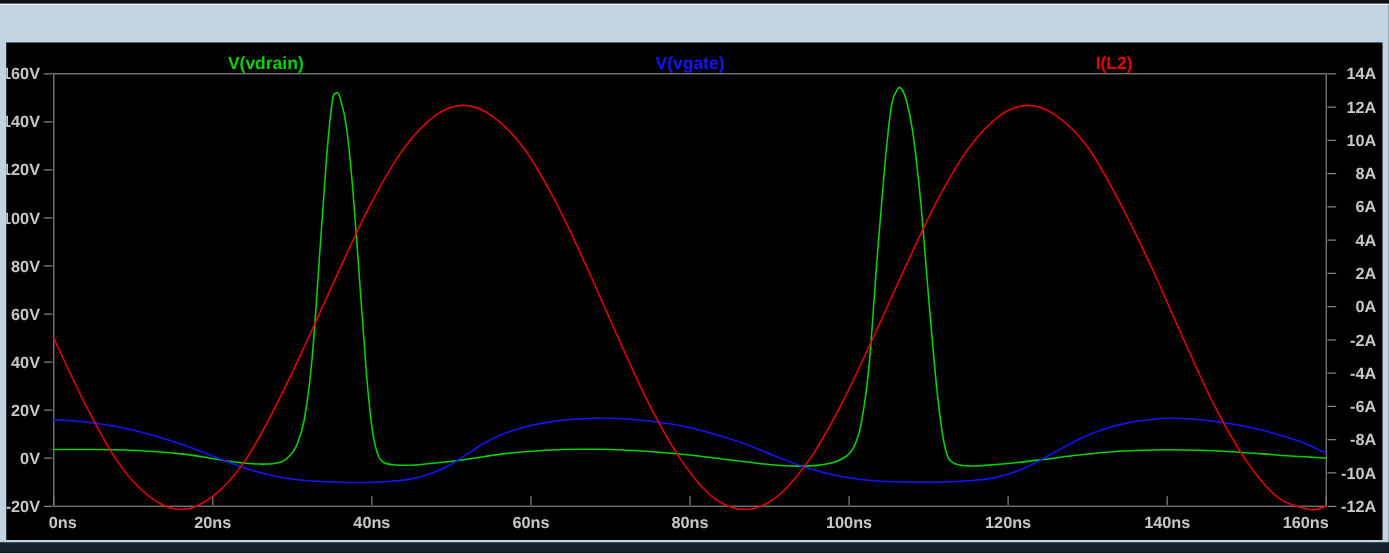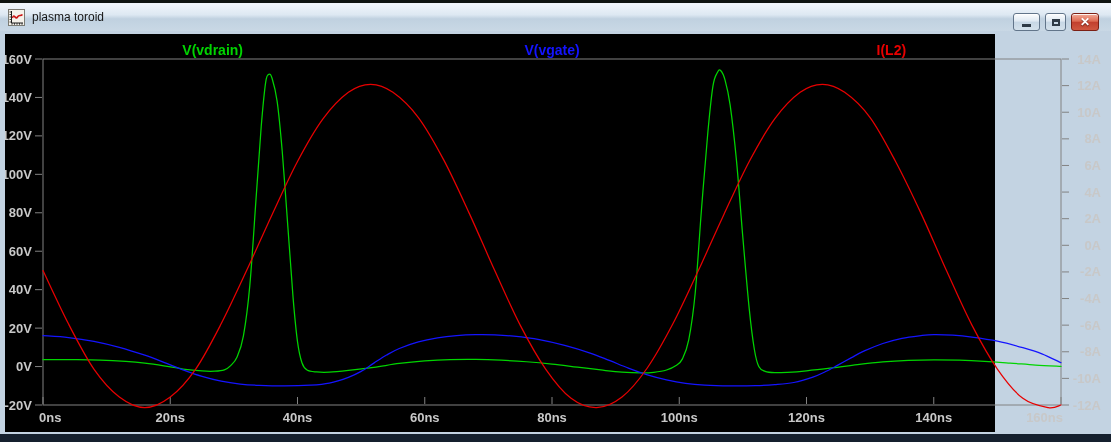--- a/index.html
+++ b/index.html
@@ -39,53 +39,31 @@
     background:linear-gradient(#f2ab99,#dd6a52 45%,#c2402e 52%,#cf5740);
     border-color:#7c2015;
   }
   .glyph-min{width:9px;height:3px;background:#2e3a46;margin-top:7px;}
   .glyph-restore{width:8px;height:7px;box-sizing:border-box;border:2px solid #2e3a46;border-top-width:3px;background:transparent;}
   .glyph-close{
     font-size:12px;font-weight:bold;color:#fff;line-height:1;
     text-shadow:0 1px 1px rgba(60,10,5,.7);
   }
   .plot-area{
-    position:absolute;left:5px;top:30px;width:990px;height:398px;
+    position:absolute;left:5px;top:30px;width:1101px;height:398px;
     background:#000;
   }
   .plot-area svg{position:absolute;left:0;top:0;display:block;}
 </style>
 </head>
 <body>
 
 <div class="screen">
   <div class="window">
 
-    <div class="titlebar">
-      <svg class="app-icon" viewBox="0 0 17 17">
-        <rect x="0.5" y="0.5" width="16" height="16" fill="#f4f1ea" stroke="#7a7a72"></rect>
-        <path d="M3.5 2 V14 H15" stroke="#1c1c1c" stroke-width="1" fill="none"></path>
-        <path d="M1.5 3 H3.5 M1.5 5.5 H3.5 M1.5 8 H3.5 M1.5 10.5 H3.5 M1.5 13 H3.5" stroke="#1c1c1c" stroke-width="0.8"></path>
-        <path d="M4 15.8 V14 M6.5 15.8 V14 M9 15.8 V14 M11.5 15.8 V14 M14 15.8 V14" stroke="#1c1c1c" stroke-width="0.8"></path>
-        <path d="M4.5 9 C6 3.5, 7.5 11.5, 9.5 8 C11 5.5, 12.5 7.5, 14.5 5.5" stroke="#cc1414" stroke-width="1.6" fill="none"></path>
-      </svg>
-      <span class="title-text">plasma toroid</span>
-
-      <div class="win-buttons">
-        <div class="win-btn btn-min">
-          <div class="glyph-min"></div>
-        </div>
-        <div class="win-btn btn-restore">
-          <div class="glyph-restore"></div>
-        </div>
-        <div class="win-btn btn-close">
-          <span class="glyph-close">✕</span>
-        </div>
-      </div>
-    </div>
 
     <div class="plot-area">
       <svg id="plot-svg" width="1101" height="398" viewBox="0 0 1101 398">
           <rect x="38" y="25" width="1018" height="346" fill="none" stroke="#828282" stroke-width="1"></rect>
           <line x1="30" y1="25" x2="37" y2="25" stroke="#828282"></line>
           <text x="27" y="29.5" text-anchor="end" font-family="&quot;Liberation Sans&quot;,sans-serif" font-size="13px" font-weight="bold" fill="#c8c8c8">160V</text>
           <line x1="30" y1="63.44444444444444" x2="37" y2="63.44444444444444" stroke="#828282"></line>
           <text x="27" y="67.94444444444444" text-anchor="end" font-family="&quot;Liberation Sans&quot;,sans-serif" font-size="13px" font-weight="bold" fill="#c8c8c8">140V</text>
           <line x1="30" y1="101.88888888888889" x2="37" y2="101.88888888888889" stroke="#828282"></line>
           <text x="27" y="106.38888888888889" text-anchor="end" font-family="&quot;Liberation Sans&quot;,sans-serif" font-size="13px" font-weight="bold" fill="#c8c8c8">120V</text>

